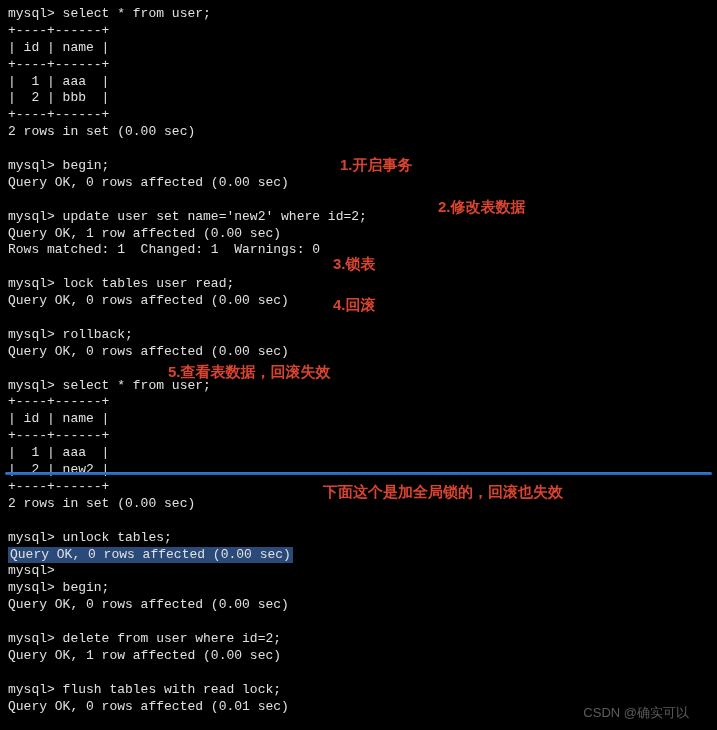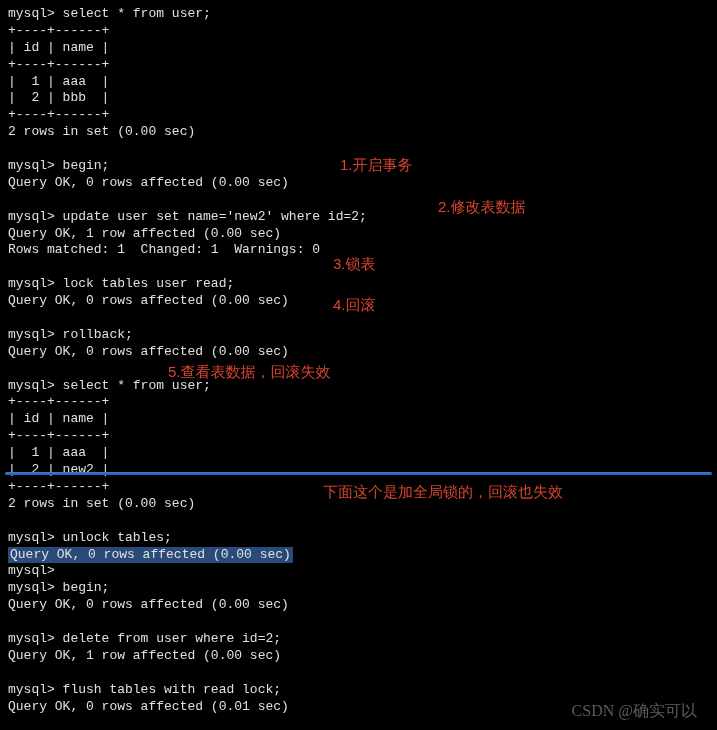--- a/index.html
+++ b/index.html
@@ -21,37 +21,38 @@
     }
     .terminal {
       white-space: pre;
     }
     .annotation {
       position: absolute;
       color: #d94430;
       font-family: "Microsoft YaHei", sans-serif;
       font-size: 15px;
       white-space: nowrap;
+      font-weight: bold;
     }
     .divider {
       position: absolute;
       left: 5px;
       top: 472px;
       width: 707px;
       height: 3px;
       background: linear-gradient(to bottom, #3a7fd5, #1a5fb5);
       border-radius: 2px;
     }
     .watermark {
       position: absolute;
-      right: 20px;
+      right: 28px;
       bottom: 8px;
       color: rgba(200,200,200,0.45);
-      font-family: Liberation Serif, serif;
-      font-size: 16px;
+      font-family: Liberation Sans, sans-serif;
+      font-size: 13px;
     }
     .highlight-line {
       background: #2a4a7a;
       display: inline-block;
       padding: 0 2px;
     }
   </style>
 </head>
 <body>
 

